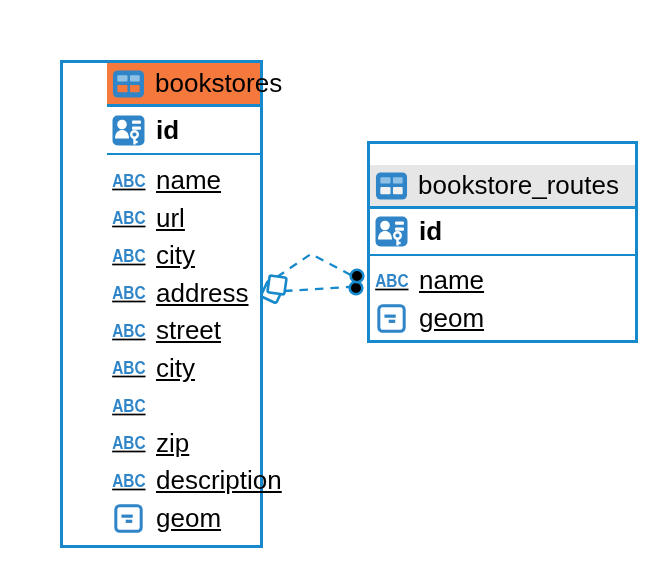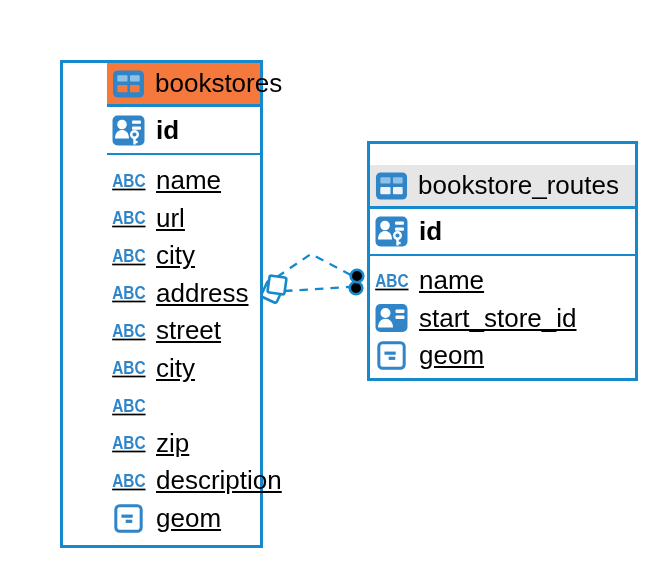--- a/index.html
+++ b/index.html
@@ -202,28 +202,20 @@
   </div>
   <div class="cols">
     <div class="col-row">
       <span class="icon-box">
           <span class="abc">ABC</span>
         </span>
       <span>name</span>
     </div>
     <div class="col-row">
       <span class="icon-box">
-        <svg width="33" height="30">
-            <use href="#i-ref"></use>
-          </svg>
-      </span>
-      <span>start_store_id</span>
-    </div>
-    <div class="col-row">
-      <span class="icon-box">
         <svg width="31" height="31">
             <use href="#i-geom"></use>
           </svg>
       </span>
       <span>geom</span>
     </div>
   </div>
 </div>
 
 </body></html>

